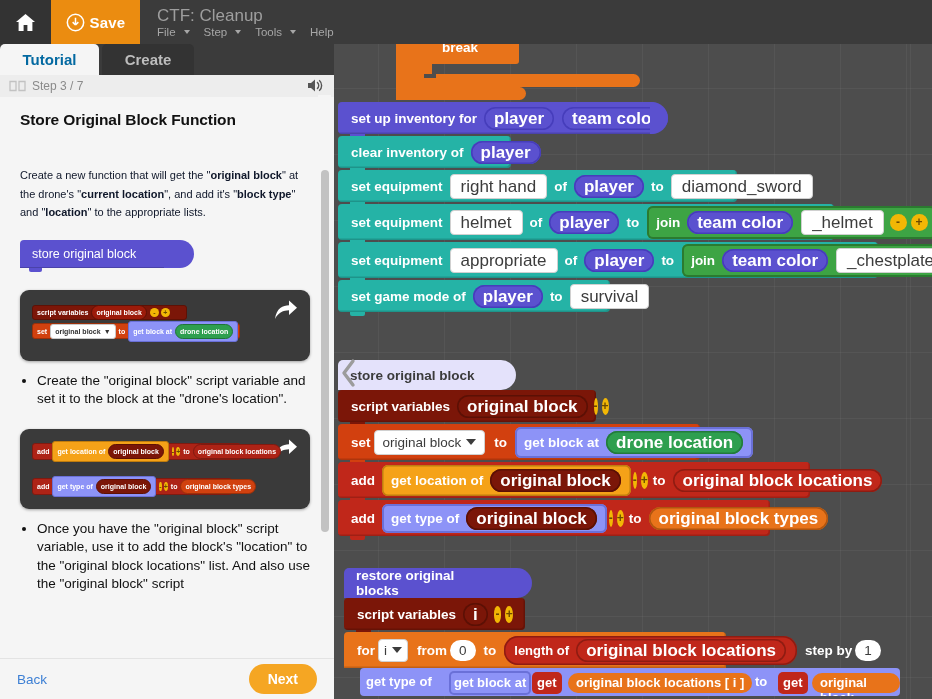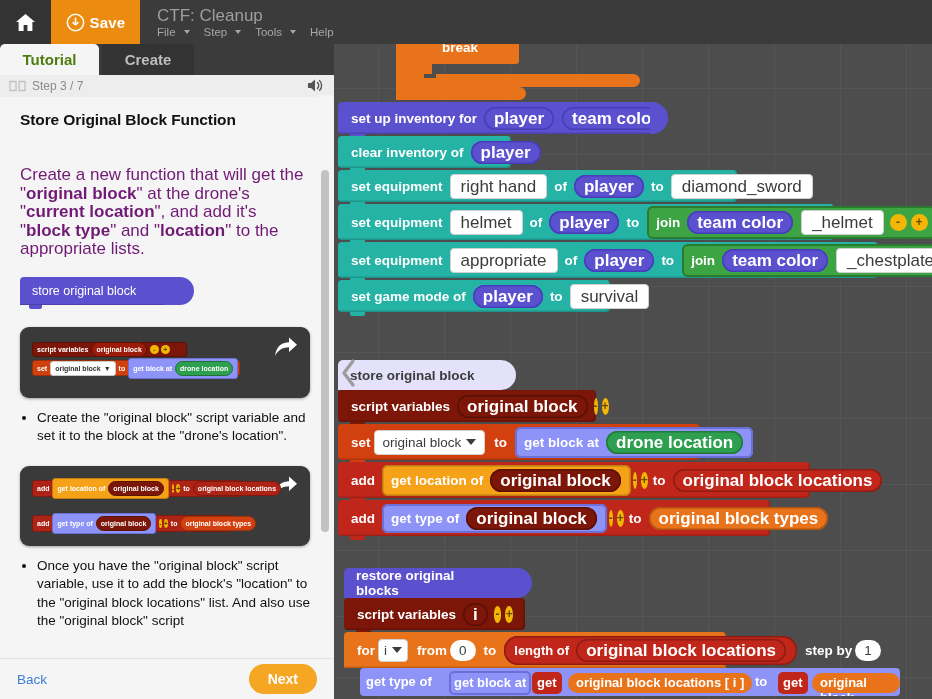--- a/index.html
+++ b/index.html
@@ -36,41 +36,41 @@
   
   .tabbar {
     position:absolute; top:44px; left:0; width:334px; height:31px;
     background:#3b3b3b; display:flex; align-items:flex-end; z-index:6;
   }
   .tab {
     height:31px; display:flex; align-items:center; justify-content:center;
     font-size:15px; font-weight:bold; cursor:pointer;
     border-radius:5px 5px 0 0;
   }
-  .tab.active { width:99px; background:#f5f5f5; color:#4d7c0f; }
+  .tab.active { width:99px; background:#f5f5f5; color:#0369a1; }
   .tab.inactive { width:92px; background:#333333; color:#bdbdbd; margin-left:3px; }
 
   
   .tutorial {
     position:absolute; top:75px; left:0; width:334px; height:624px;
     background:#f5f5f5; z-index:5; overflow:hidden;
   }
   .step-header {
     height:22px; display:flex; align-items:center; padding:0 10px 0 9px;
     background:#ededed; position:relative;
   }
   .step-label { color:#8a8a8a; font-size:12px; margin-left:6px; }
   .speaker { position:absolute; right:10px; top:2px; cursor:pointer; }
 
   .tutorial-body {
     position:absolute; top:22px; left:0; width:334px; height:563px;
     overflow:hidden; padding:14px 24px 0 20px;
   }
   .t-title { font-size:15.5px; font-weight:bold; color:#111; letter-spacing:-.1px; }
-  .t-para { font-size:17px; line-height:18.5px; color:#701a75; margin-top:37px; }
+  .t-para { font-size:11px; line-height:18.5px; color:#0f172a; margin-top:37px; }
   .t-para b { font-weight:bold; }
 
   .hat-block {
     margin-top:18px; width:148px; height:28px; position:relative;
     background:#5b51cf; border-radius:4px 0 0 0; color:#fff; font-size:12.5px;
     display:flex; align-items:center; padding-left:12px;
     box-shadow: inset -1px -1px 0 rgba(0,0,0,.18);
   }
   .hat-block:after{
     content:""; position:absolute; right:-26px; top:0; width:30px; height:28px;

